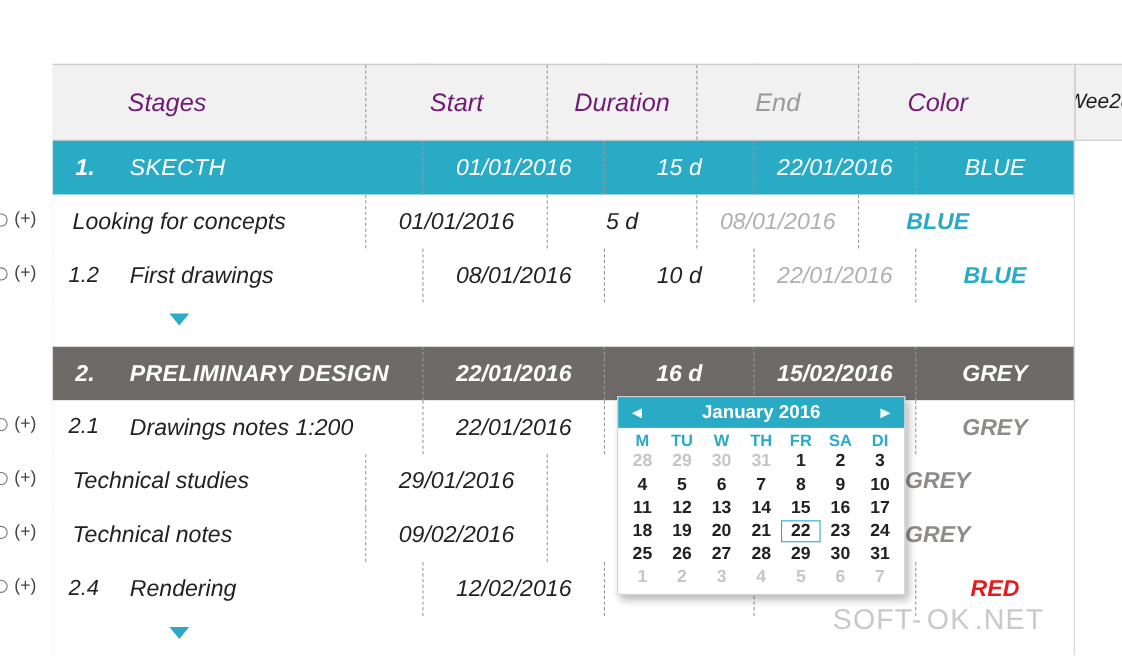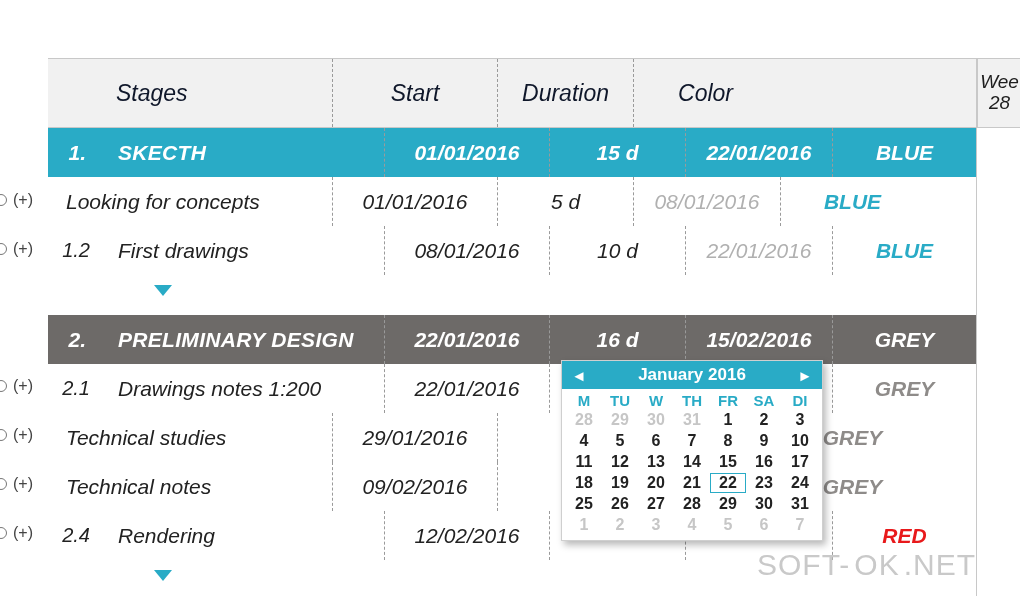--- a/index.html
+++ b/index.html
@@ -48,31 +48,31 @@
 
   
   .header-row {
     height: 68px;
     background: #f1f1f1;
     border-top: 1px solid #c8c8c8;
     border-bottom: 1px solid #c8c8c8;
   }
   .header-row .cell {
     font-size: 23px;
-    color: #0f172a;
+    color: #701a75;
   }
   .header-row .c-end { color: #9a9a9a; }
   .header-row .c-stage { justify-content: flex-start; padding-left: 68px; }
 
   
   .group-blue {
     background: #29abc6;
     color: #ffffff;
   }
-  .group-blue .cell { color: #ffffff; font-weight: bold; }
+  .group-blue .cell { color: #ffffff; font-weight: normal; }
   .group-grey {
     background: #6d6a68;
     color: #ffffff;
   }
   .group-grey .cell { color: #ffffff; font-weight: bold; }
   .group-row .c-stage { padding-left: 18px; letter-spacing: 0.3px; }
   .group-row .c-num { font-weight: bold; padding-right: 14px; }
 
   
   .sub-row { background: #ffffff; }
@@ -156,21 +156,21 @@
     position: absolute;
     left: 977px;
     top: 58px;
     width: 43px;
     height: 68px;
     background: #f1f1f1;
     border-top: 1px solid #c8c8c8;
     border-bottom: 1px solid #c8c8c8;
     border-left: 1px solid #c8c8c8;
     display: flex;
-    flex-direction: column;
+    flex-direction: row;
     align-items: center;
     justify-content: center;
     font-style: italic;
     font-size: 19px;
     color: #1d1d1d;
     line-height: 1.1;
     overflow: hidden;
   }
 
   
@@ -230,21 +230,21 @@
     border: 1px solid #29abc6;
     box-sizing: border-box;
     line-height: 18px;
   }
 
   
   .watermark {
     position: absolute;
     left: 757px;
     top: 548px;
-    font-size: 30px;
+    font-size: 26px;
     color: #c9c9c9;
     letter-spacing: 1px;
     white-space: nowrap;
   }
   .watermark .ok {
     background: #ffffff;
     color: #c9c9c9;
     padding: 0 4px;
   }
 </style>
@@ -287,20 +287,21 @@
   <div class="vline" style="left:550px;"></div>
   <div class="vline" style="left:686px;"></div>
   <div class="vline" style="left:833px;"></div>
 
   <div class="sheet">
 
     <div class="row header-row">
       <div class="cell c-stage">Stages</div>
       <div class="cell c-start">Start</div>
       <div class="cell c-duration">Duration</div>
+      <div class="cell c-end">End</div>
       <div class="cell c-color">Color</div>
     </div>
 
     <div class="row group-row group-blue">
       <div class="cell c-num">1.</div>
       <div class="cell c-stage">SKECTH</div>
       <div class="cell c-start">01/01/2016</div>
       <div class="cell c-duration">15 d</div>
       <div class="cell c-end">22/01/2016</div>
       <div class="cell c-color">BLUE</div>

